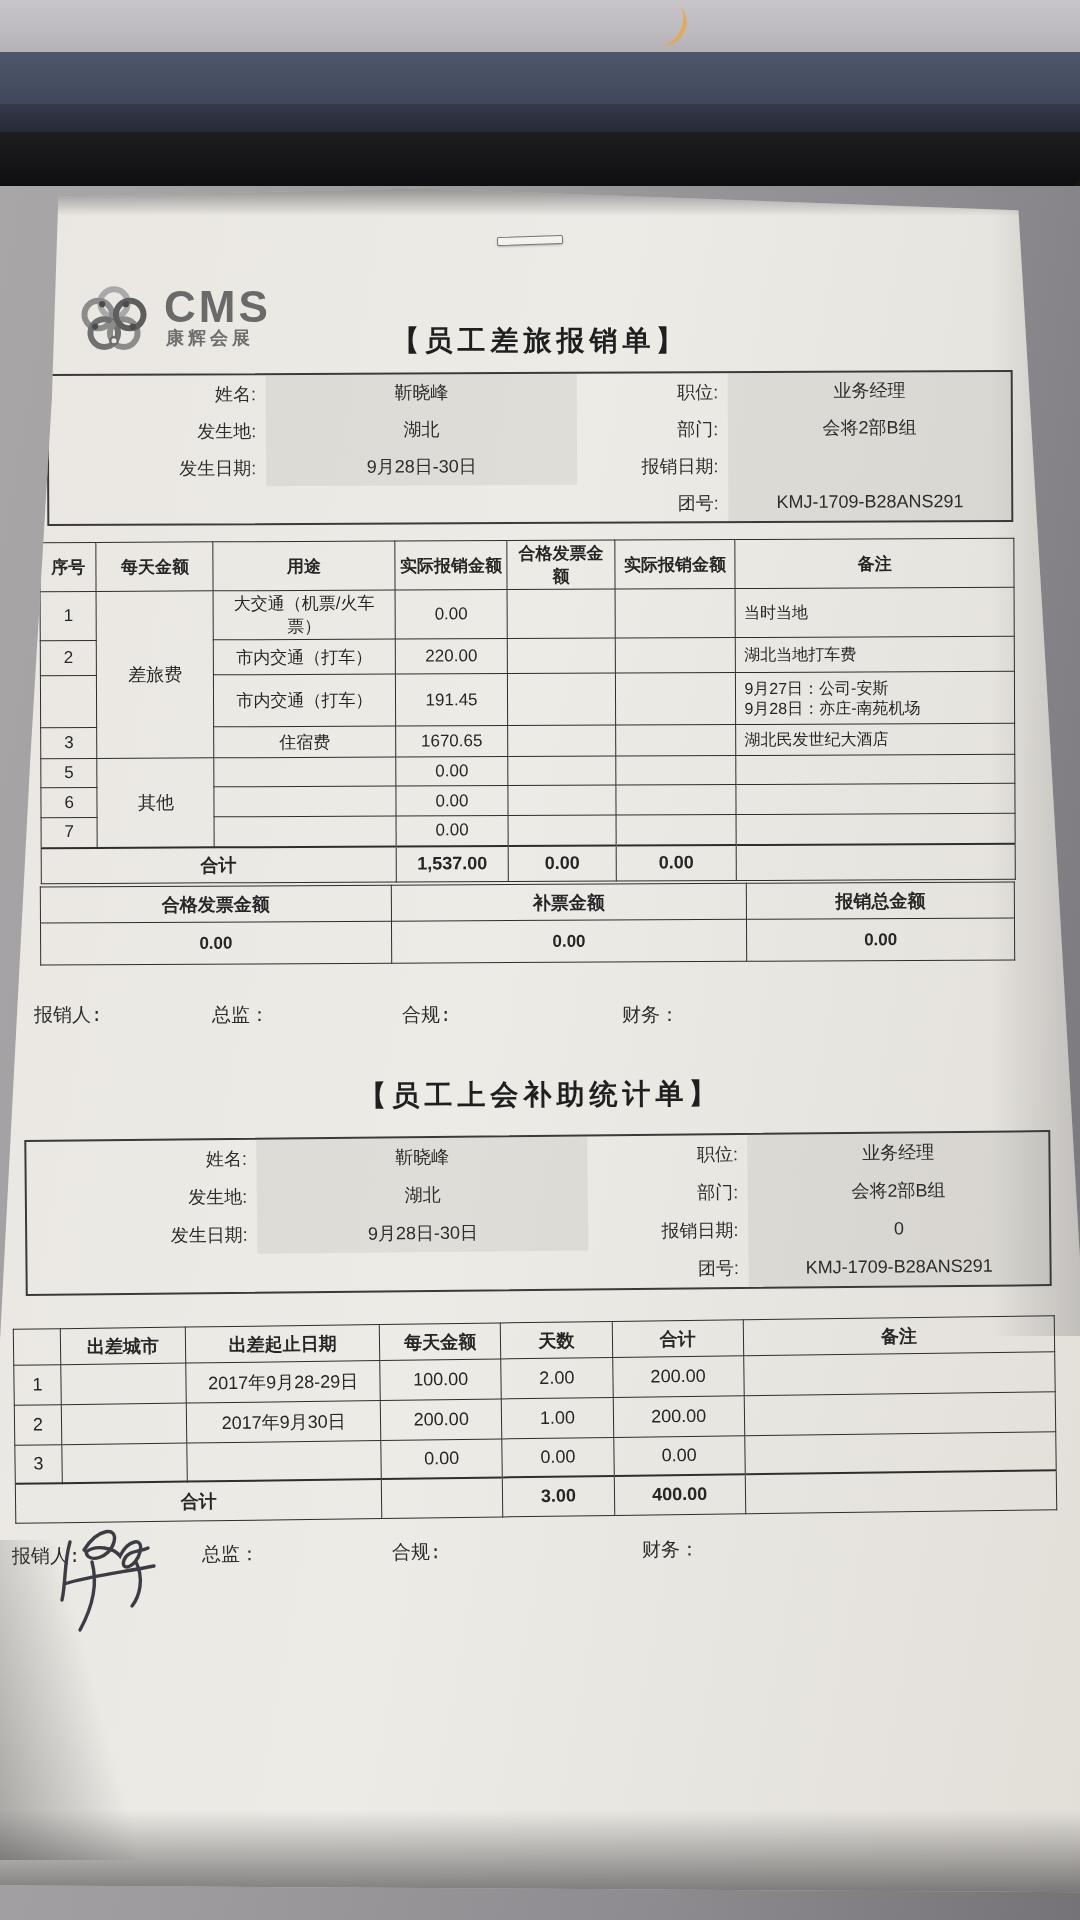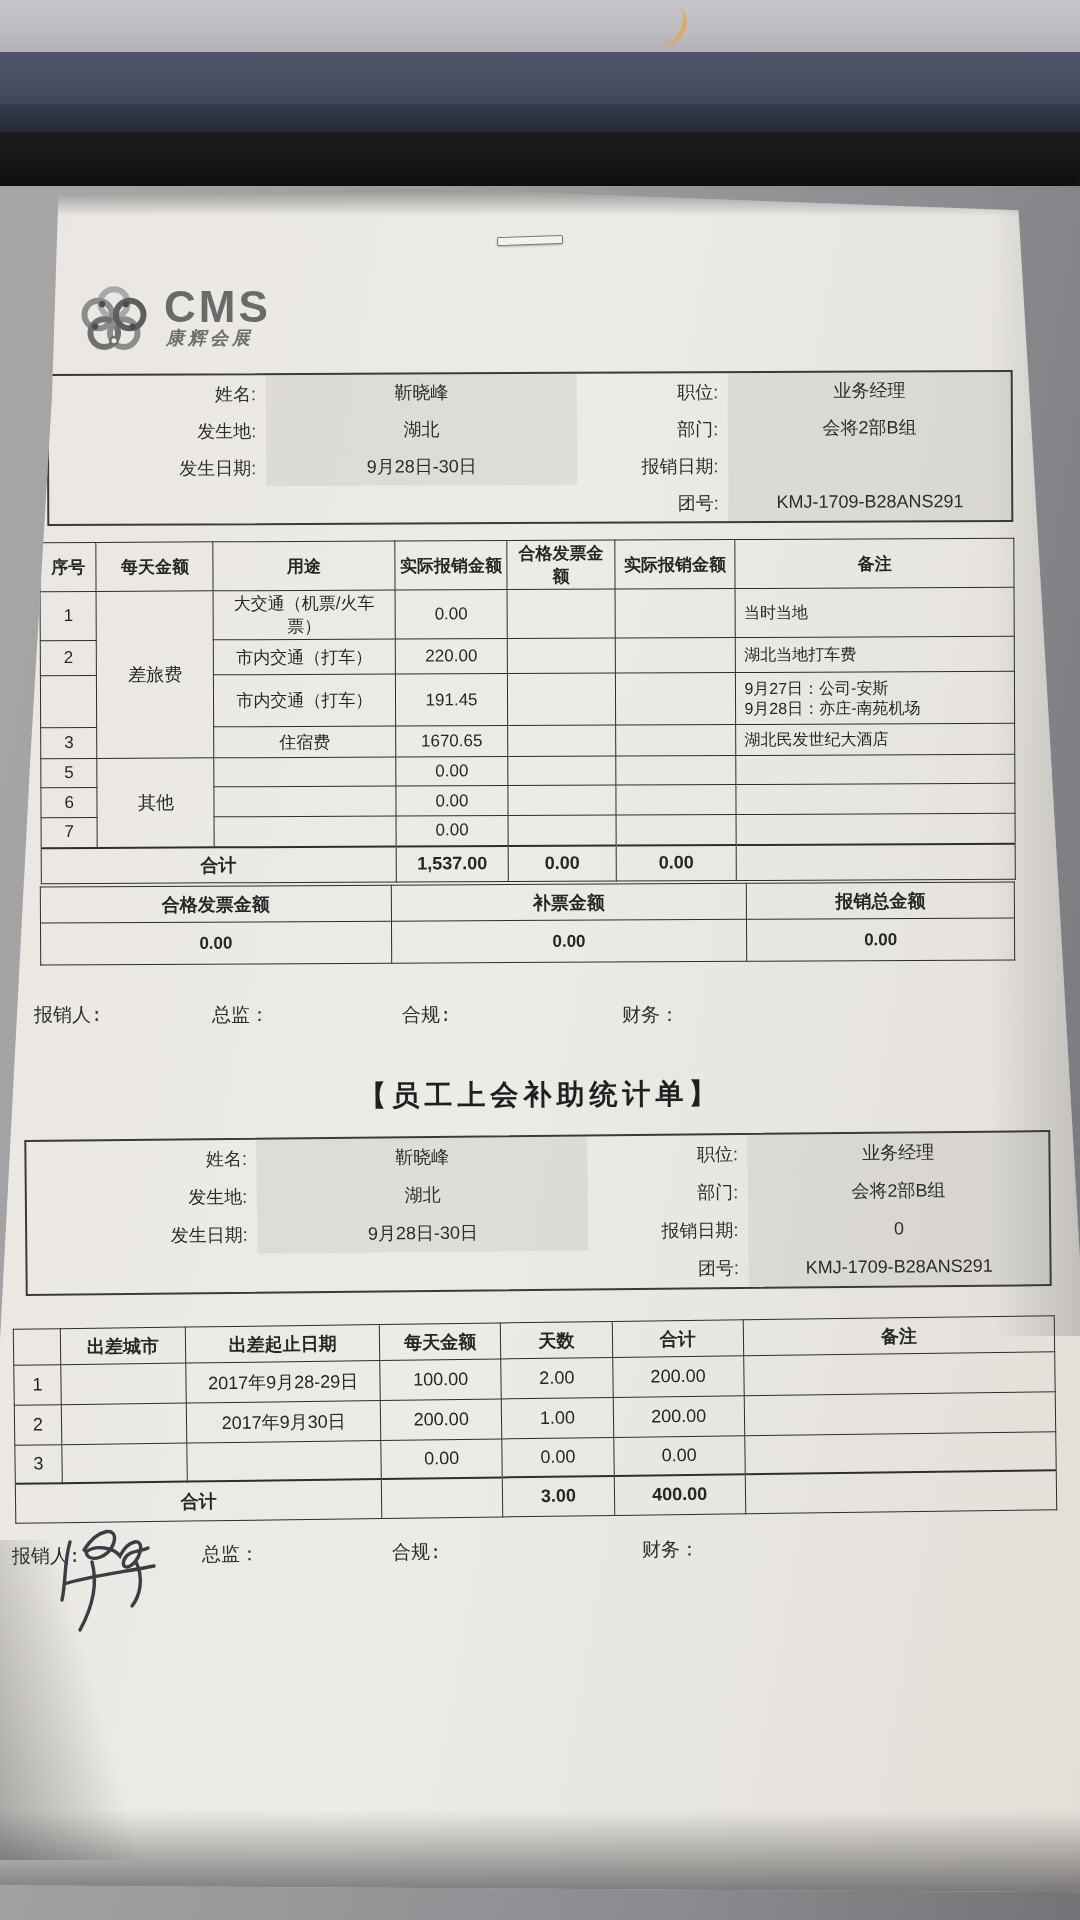--- a/index.html
+++ b/index.html
@@ -59,21 +59,21 @@
     background:linear-gradient(180deg,rgba(70,68,70,0),rgba(64,62,64,.85));}
   .sh-bl{position:absolute;left:0;bottom:60px;width:150px;height:320px;
     background:linear-gradient(75deg,rgba(78,76,78,.45),rgba(78,76,78,0) 60%);}
   .staple{position:absolute;left:497px;top:50px;width:64px;height:7px;background:#f4f2ee;
     border:1.5px solid #7a7a7a;border-radius:2px;transform:rotate(-2deg);box-shadow:0 1px 2px rgba(0,0,0,.25);}
   
   .logo{position:absolute;left:68px;top:88px;width:300px;height:96px;}
   .logo svg{position:absolute;left:0;top:-4px;}
   .logo .brand{position:absolute;left:96px;top:8px;font-size:44px;font-weight:800;
     color:#6a6a6a;letter-spacing:3px;}
-  .logo .sub{position:absolute;left:98px;top:52px;font-size:18px;color:#6f6f6f;letter-spacing:4px;font-weight:600;font-style:italic;}
+  .logo .sub{position:absolute;left:98px;top:52px;font-size:18px;color:#6f6f6f;letter-spacing:4px;font-weight:600;}
   
   .doc-title{position:absolute;left:0;width:1080px;text-align:center;
     font-family:"Liberation Serif","DejaVu Serif",serif;font-weight:700;
     font-size:28px;color:#1f1f1f;letter-spacing:5px;}
   .t1{top:136px;}
   .t2{top:890px;transform:rotate(-0.4deg);}
   
   .info-box{position:absolute;border:2px solid #3a3a3a;background:transparent;color:#2c2c2c;}
   .ib1{left:47px;top:186px;width:962px;height:148px;transform:rotate(-0.25deg);}
   .ib2{left:25px;top:949px;width:1022px;height:152px;transform:rotate(-0.55deg);}
@@ -150,20 +150,21 @@
         <circle cx="62.9" cy="37.2" r="3.4" fill="#4c4c4c"></circle>
         <circle cx="37.1" cy="37.2" r="3.4" fill="#4c4c4c"></circle>
         <circle cx="29.5" cy="61.5" r="3.4" fill="#4c4c4c"></circle>
         <circle cx="70.5" cy="61.5" r="3.4" fill="#4c4c4c"></circle>
         <circle cx="50" cy="77" r="4" fill="#eae7e2" stroke="#6a6a6a" stroke-width="2.5"></circle>
       </svg>
       <div class="brand">CMS</div>
       <div class="sub">康辉会展</div>
     </div>
 
+    <div class="doc-title t1">【员工差旅报销单】</div>
 
     <div class="info-box ib1">
       <div class="info-row">
         <span class="l1">姓名:</span>
         <span class="v1">靳晓峰</span>
         <span class="l2">职位:</span>
         <span class="v2">业务经理</span>
       </div>
       <div class="info-row">
         <span class="l1">发生地:</span>

